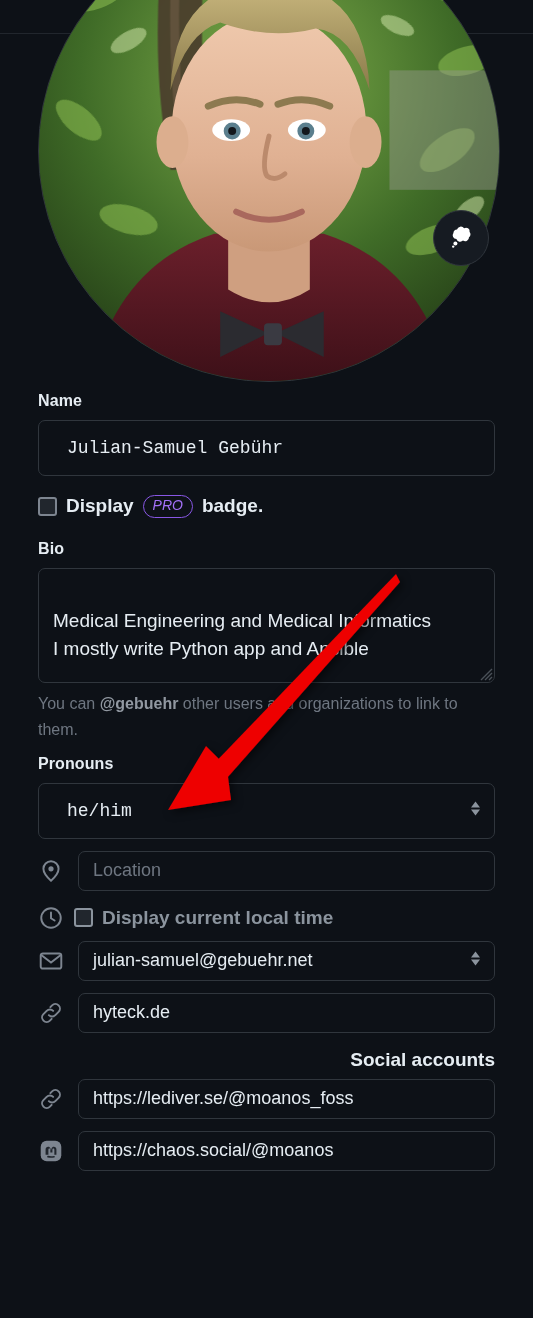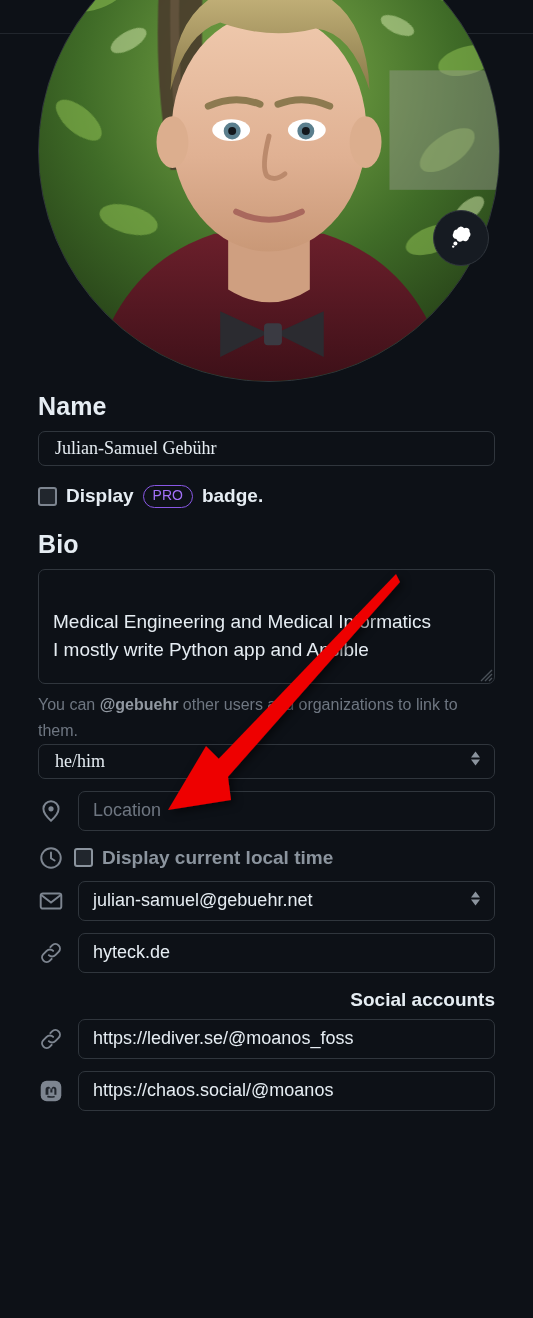--- a/index.html
+++ b/index.html
@@ -34,48 +34,48 @@
     display:flex; align-items:center; justify-content:center;
     cursor:pointer;
   }
   .status-btn svg{ display:block; }
 
   .form{
     position:absolute; left:0; top:392px; width:533px;
     padding:0 38px;
   }
   .lbl{
-    font-size:25px; font-weight:bold; color:#e6edf3;
+    font-size:16px; font-weight:bold; color:#e6edf3;
     margin:0 0 10px 0; letter-spacing:.1px;
   }
   .field{
-    width:457px; height:35px; border-radius:7px;
+    width:457px; height:56px; border-radius:7px;
     background:#0d1117; border:1px solid #30363d;
     color:#e6edf3; font-size:18px;
-    padding:0 16px; font-family:Liberation Serif, serif;
+    padding:0 28px; font-family:Liberation Mono, monospace;
     display:flex; align-items:center;
   }
 
   .check-row{
     display:flex; align-items:center; gap:9px;
     margin:19px 0 0 0;
   }
   .cbox{
     width:19px; height:19px; border-radius:3px;
     border:2px solid #7d8590; background:#21262d;
     flex:0 0 auto; cursor:pointer;
   }
   .check-label{
     font-size:19px; font-weight:bold; color:#e6edf3;
     display:flex; align-items:center; gap:9px; white-space:nowrap;
   }
   .pro-badge{
     display:inline-block; font-size:14px; font-weight:normal;
     color:#a371f7; border:1px solid #8957e5; border-radius:12px;
-    padding:1px 9px 2px 9px; line-height:1.25;
+    padding:1px 9px 2px 9px; line-height:1.25;font-style:italic;
   }
 
   .bio-wrap{ position:relative; width:457px; }
   .bio{
     width:457px; height:115px; border-radius:7px;
     background:#0d1117; border:1px solid #30363d;
     color:#e6edf3; font-size:19px; line-height:28px;
     padding:38px 14px 0 14px; overflow:hidden;
     white-space:pre-wrap; resize:none;
     font-family:"Liberation Sans", sans-serif;
@@ -233,20 +233,21 @@
     <span class="grip">
       <svg width="16" height="16" viewBox="0 0 16 16" xmlns="http://www.w3.org/2000/svg">
         <path d="M15 4 L4 15 M15 8 L8 15 M15 12 L12 15" stroke="#4a5158" stroke-width="1.4"></path>
       </svg>
     </span>
   </div>
   <div class="hint">
     <span>You can </span><b>@gebuehr</b><span> other users and organizations to link to them.</span>
   </div>
 
+  <div class="lbl" style="margin-top:12px">Pronouns</div>
   <div class="field select">
     <span>he/him</span>
     <span class="arrows">
       <svg width="13" height="20" viewBox="0 0 13 20" xmlns="http://www.w3.org/2000/svg">
         <path d="M6.5 3 L11 9 L2 9 Z" fill="#8b949e"></path>
         <path d="M6.5 17 L2 11 L11 11 Z" fill="#8b949e"></path>
       </svg>
     </span>
   </div>
 

